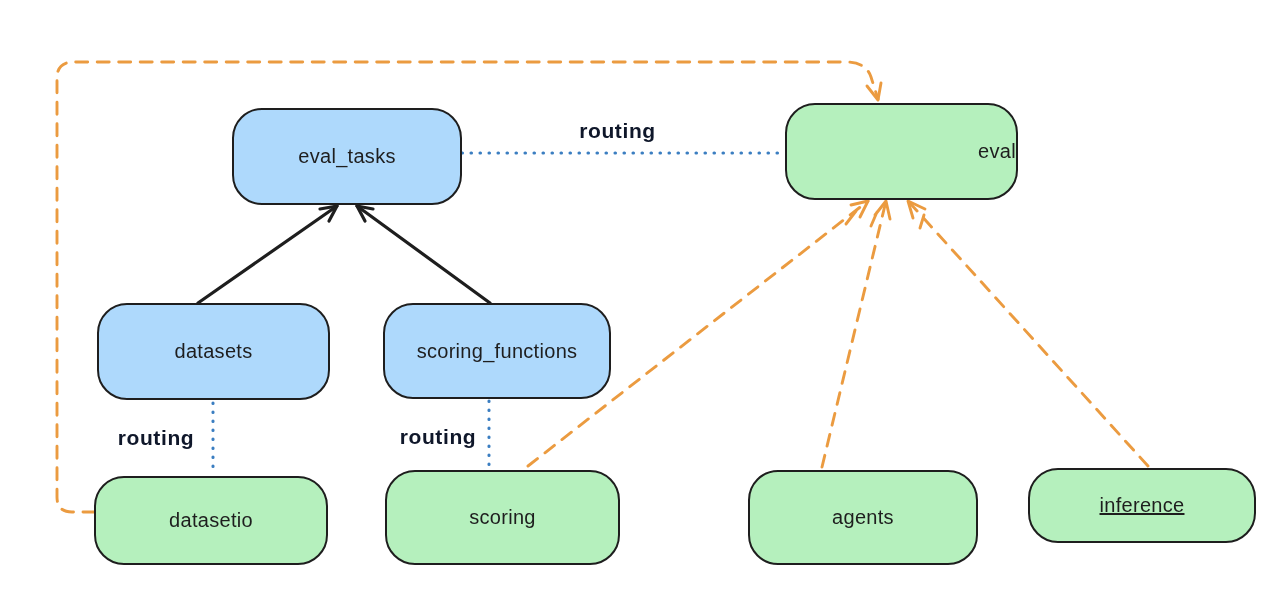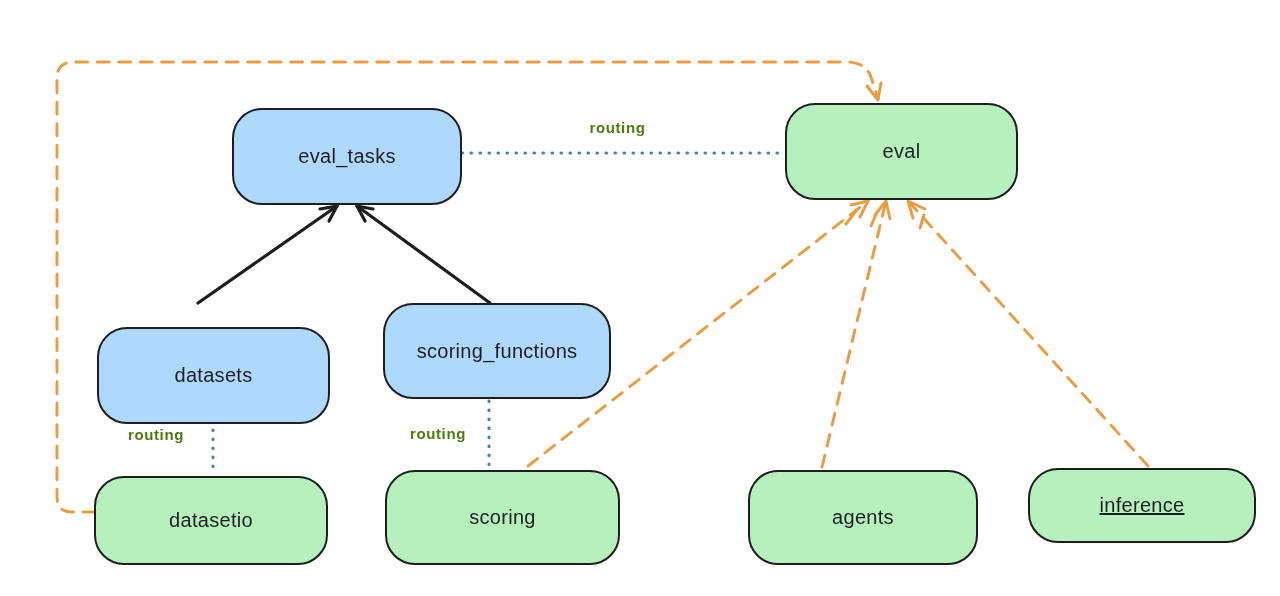--- a/index.html
+++ b/index.html
@@ -29,23 +29,23 @@
     border-radius: 30px;
     box-sizing: border-box;
     color: #1e1e1e;
     font-size: 20px;
     letter-spacing: 0.3px;
   }
   .node.blue  { background: #aed9fc; }
   .node.green { background: #b5f0bd; }
   .edge-label {
     position: absolute;
-    color: #4d7c0f;
+    color: #0f172a;
     font-weight: 700;
-    font-size: 15px;
+    font-size: 21px;
     letter-spacing: 0.6px;
     text-align: center;
   }
 </style>
 </head>
 <body>
 
 <div id="canvas">
 
   <svg id="edge-layer" viewBox="0 0 1280 596" fill="none" xmlns="http://www.w3.org/2000/svg">
@@ -72,25 +72,25 @@
       <path stroke-dasharray="none" d="M860,217 L868,201 L851,205 M846,224 L856,211"></path>
       <path stroke-dasharray="none" d="M890,219 L886,201 L875,215 M871,226 L877,212"></path>
       <path stroke-dasharray="none" d="M925,209 L908,201 L913,218 M920,228 L924,215"></path>
     </g>
   </svg>
 
   <div class="node blue" style="left:232px; top:108px; width:230px; height:97px;">
     <span>eval_tasks</span>
   </div>
 
-  <div class="node green" style="left:785px; top:103px; width:233px; height:97px;">
+  <div class="node green" style="left:785px; top:103px; width:233px; height:97px;justify-content:flex-end;">
     <span>eval</span>
   </div>
 
-  <div class="node blue" style="left:97px; top:303px; width:233px; height:97px;margin-top:24px;">
+  <div class="node blue" style="left:97px; top:303px; width:233px; height:97px;">
     <span>datasets</span>
   </div>
 
   <div class="node blue" style="left:383px; top:303px; width:228px; height:96px;">
     <span>scoring_functions</span>
   </div>
 
   <div class="node green" style="left:94px; top:476px; width:234px; height:89px;">
     <span>datasetio</span>
   </div>

